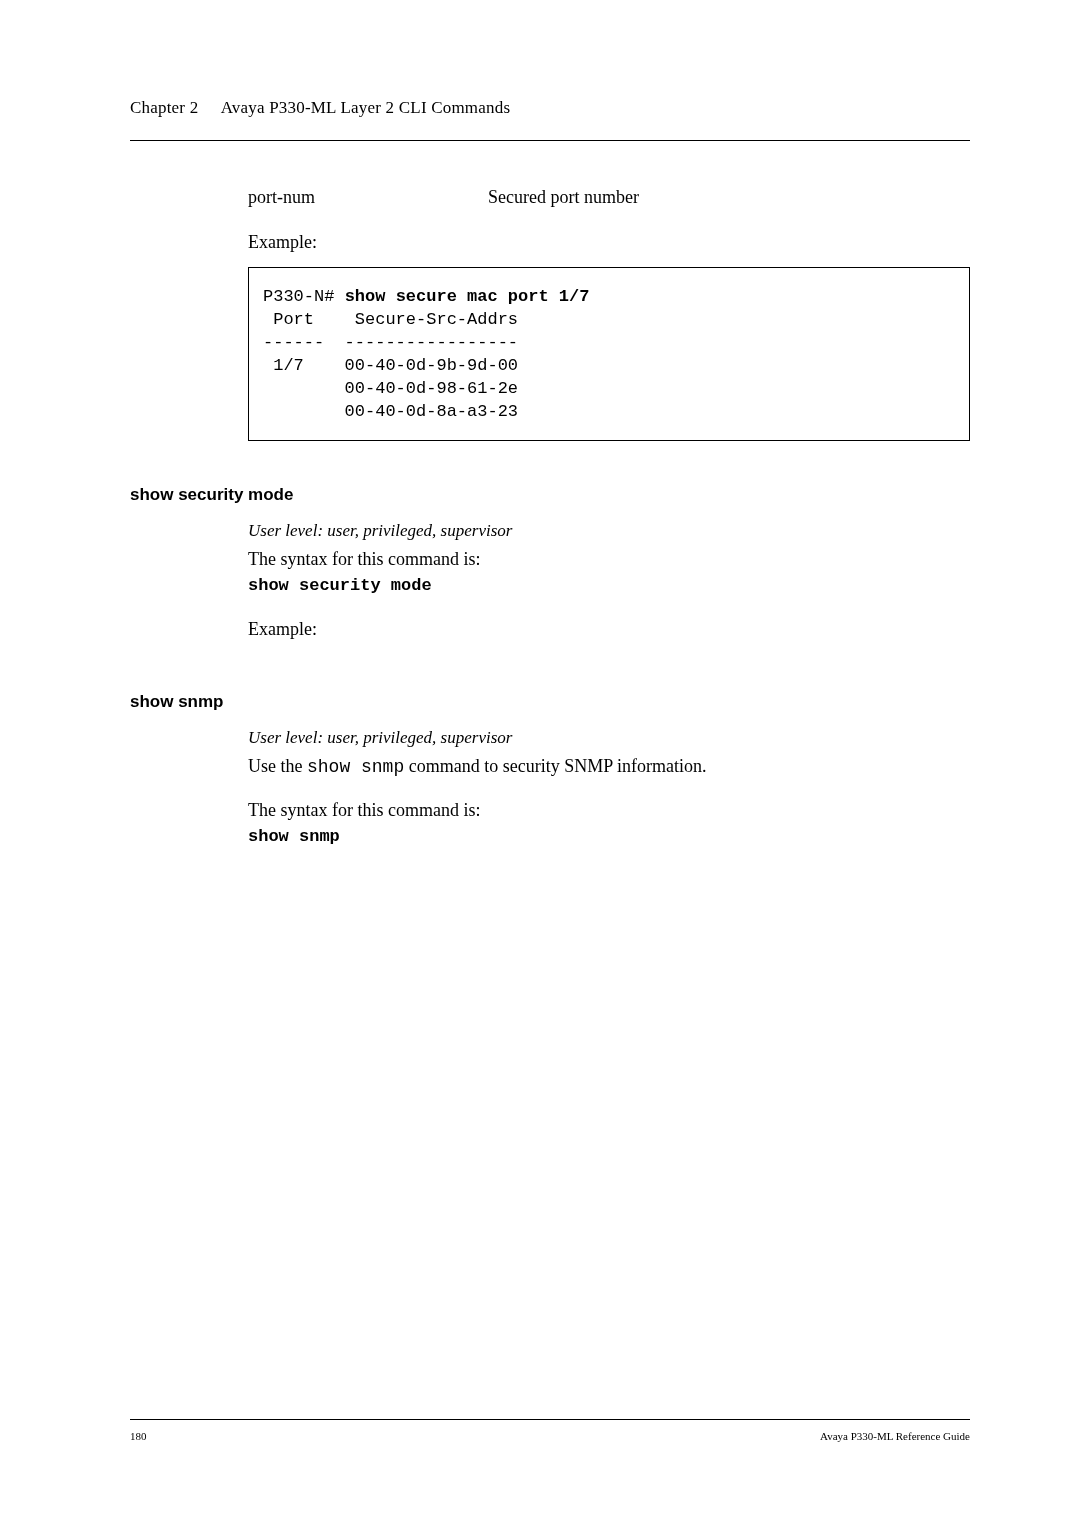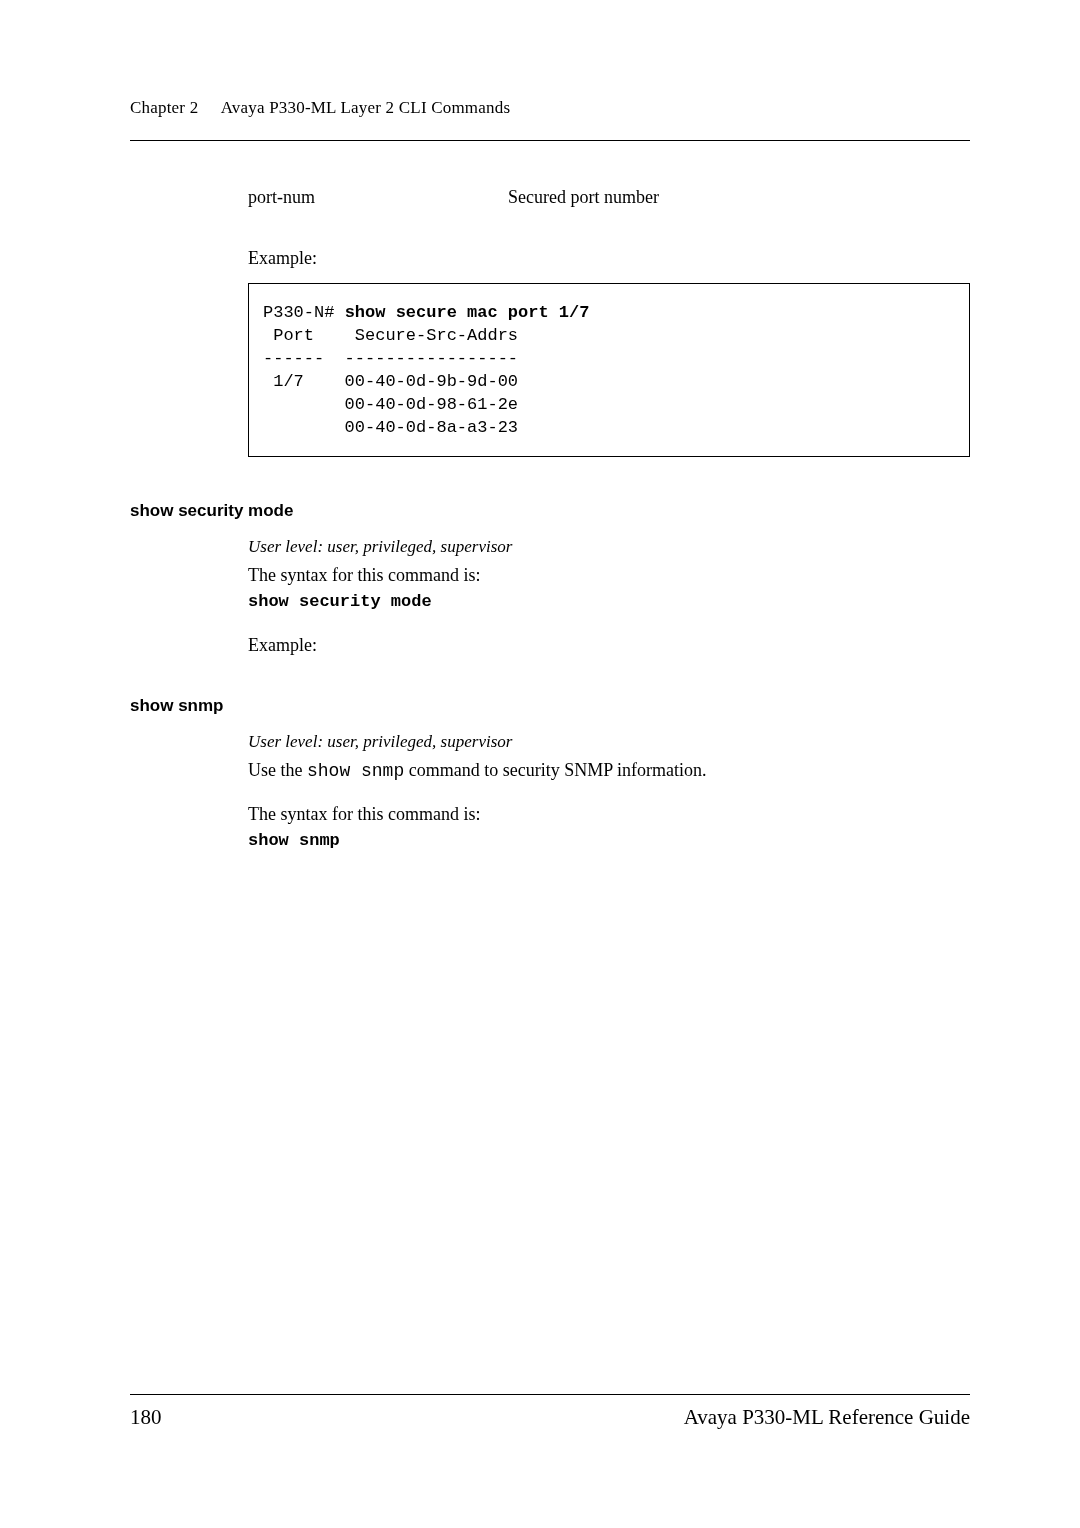--- a/index.html
+++ b/index.html
@@ -23,23 +23,22 @@
       letter-spacing: 0.2px;
       padding-bottom: 22px;
       border-bottom: 1.5px solid #000;
       margin-bottom: 46px;
     }
     .content {
       padding-left: 118px;
     }
     .param-row {
       display: flex;
-      margin-bottom: 40px;
+      margin-bottom: 24px;
       font-size: 18px;
-      gap: 20px;
     }
     .param-label {
       width: 240px;
     }
     .param-desc { }
     .para {
       font-size: 18px;
       line-height: 1.4;
       margin: 0 0 18px 0;
     }
@@ -60,46 +59,46 @@
       font-weight: bold;
     }
     .section-heading {
       font-family: Arial, Helvetica, sans-serif;
       font-weight: bold;
       font-size: 17px;
       margin: 0 0 16px 0;
       padding-left: 0;
     }
     .section-block {
-      margin-bottom: 40px;
+      margin-bottom: 52px;
     }
     .italic {
       font-style: italic;
       font-size: 17px;
       margin: 0 0 6px 0;
     }
     .monotxt {
       font-family: 'Courier New', monospace;
     }
     .syntax-line {
       font-family: 'Courier New', monospace;
       font-weight: bold;
       font-size: 17px;
       margin: 2px 0 24px 0;
     }
     .footer {
       position: absolute;
       left: 130px;
       right: 110px;
-      bottom: 98px;
+      bottom: 86px;
       border-top: 1px solid #000;
       padding-top: 10px;
       display: flex;
       justify-content: space-between;
-      font-size: 21px;
+      font-size: 11px;
     }
     .subsection {
       margin-left: -118px;
     }
   </style>
 </head>
 <body>
 
 <div class="page">
 

